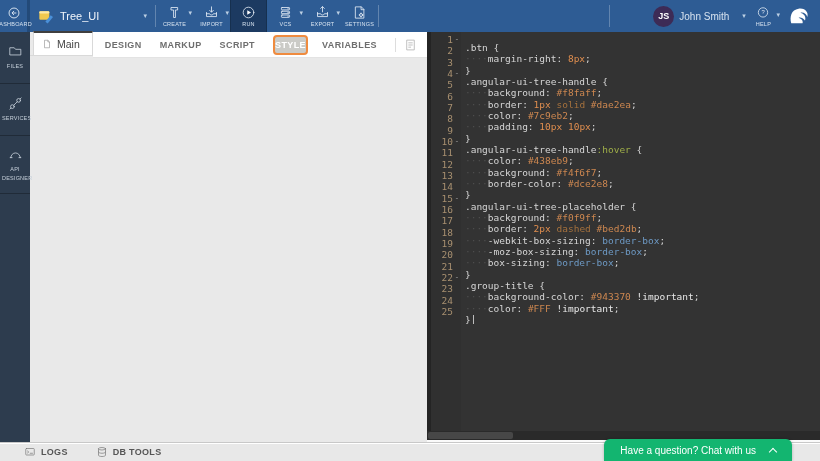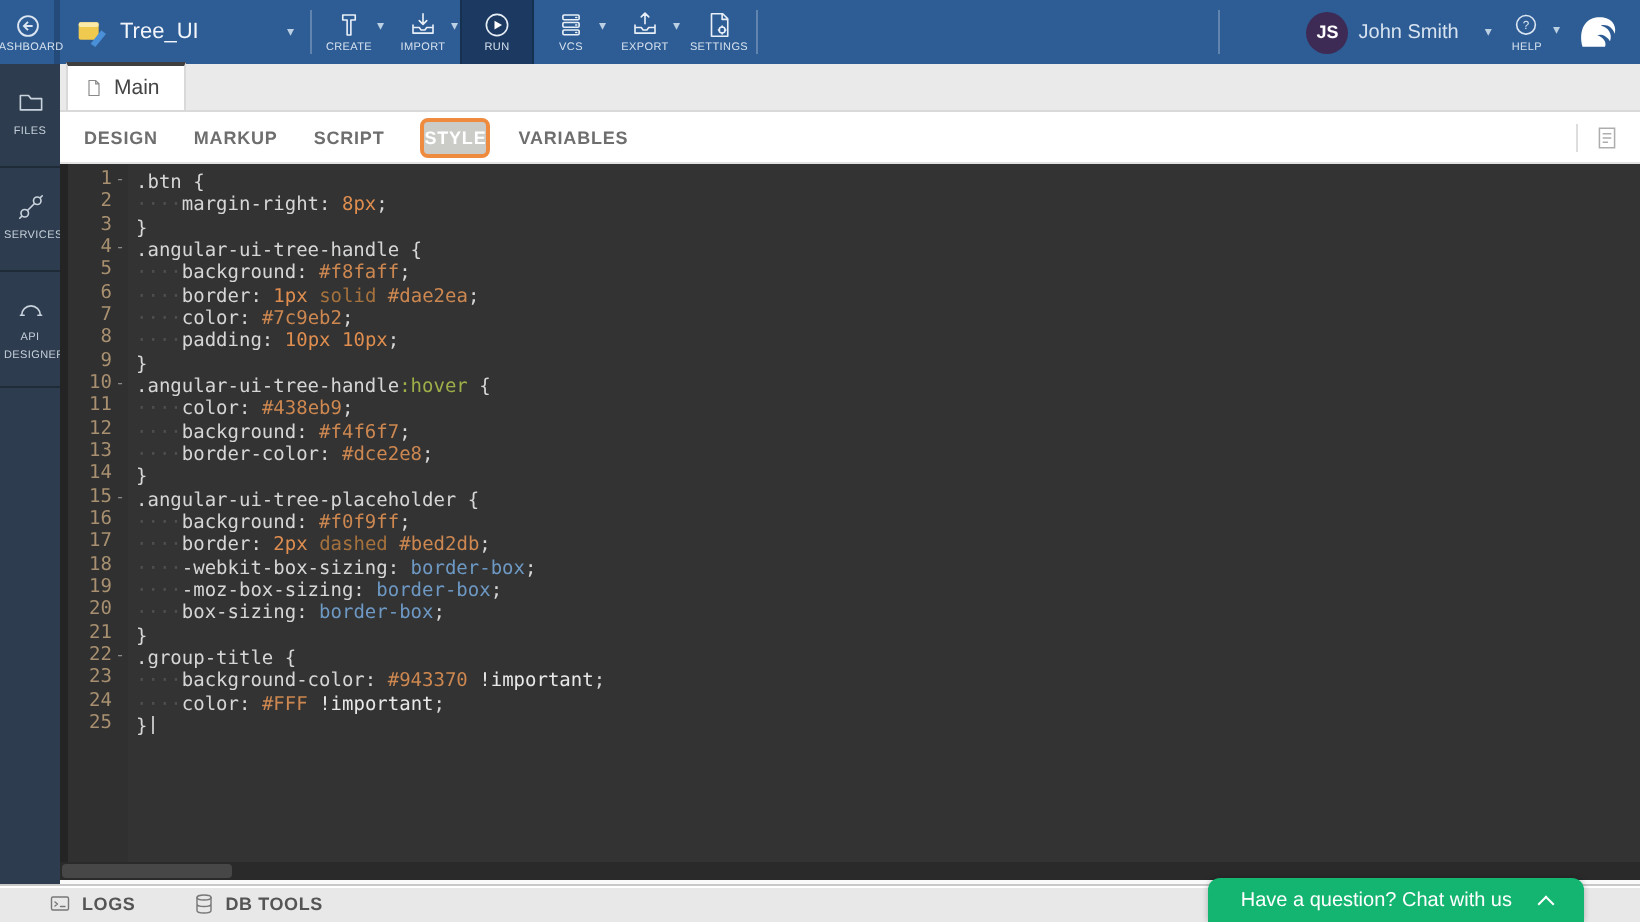--- a/index.html
+++ b/index.html
@@ -40,40 +40,40 @@
   .brand svg{width:25px;height:22px;}
 
   
   .sidebar{position:absolute;left:0;top:32px;bottom:19px;width:30px;background:var(--sidebar-bg);}
   .side-item{display:flex;flex-direction:column;align-items:center;justify-content:center;gap:3px;height:52px;border-bottom:1px solid rgba(0,0,0,.28);cursor:pointer;}
   .side-item.tall{height:58px;}
   .side-item svg{width:15px;height:15px;stroke:#c9d3dd;stroke-width:1.3;fill:none;stroke-linecap:round;stroke-linejoin:round;}
   .side-label{font-size:5.5px;color:#c6d0da;text-align:center;width:26px;line-height:1.5;letter-spacing:.2px;}
 
   
-  .main{position:absolute;left:30px;top:32px;right:0;bottom:19px;display:flex;flex-direction:column;}
+  .main{position:absolute;left:30px;top:32px;right:0;bottom:19px;display:flex;flex-direction:row;}
   .tabbar{height:24px;background:#eaeaea;border-bottom:1px solid #d9d9d9;display:flex;align-items:flex-end;padding-left:3px;}
   .tab{height:24px;background:#fff;border:1px solid #d9d9d9;border-bottom:none;border-top:2px solid #3f3f3f;display:flex;align-items:center;gap:5px;padding:0 12px 0 8px;cursor:pointer;}
   .tab svg{width:10px;height:12px;stroke:#8a8a8a;stroke-width:1.4;fill:none;}
   .tab-label{font-size:10.5px;color:#444;}
   .subtabbar{height:26px;background:#fff;border-bottom:1px solid #e3e3e3;display:flex;align-items:center;padding:0 10px 0 12px;}
   .subtab{font-size:9px;font-weight:bold;letter-spacing:.4px;color:#6e6e6e;margin-right:18px;cursor:pointer;text-align:center;}
   .subtab.pill-active{background:#cbcbc7;border:2px solid var(--accent);border-radius:4px;color:#fff;padding:3px 0;margin-right:14px;}
   .subbar-right{margin-left:auto;display:flex;align-items:center;gap:8px;}
   .subbar-sep{width:1px;height:14px;background:#ddd;}
   .subbar-right svg{width:13px;height:14px;stroke:#adadad;stroke-width:1.4;fill:none;cursor:pointer;}
 
   
   .editor{flex:1;background:var(--editor-bg);position:relative;display:flex;overflow:hidden;border-bottom:2px solid #fafafa;}
   .edge{width:4px;background:#242424;}
   .gutter{width:30px;background:#303030;padding-top:2px;font-family:"DejaVu Sans Mono",monospace;font-size:9.5px;}
   .gline{height:11.34px;line-height:11.34px;display:flex;justify-content:flex-end;color:var(--gutter-text);cursor:pointer;}
   .gline .num{text-align:right;}
   .gline .fold{width:8px;text-align:center;color:#8a8a8a;font-size:8px;}
-  .code{flex:1;padding:4px 0 0 4px;font-family:"DejaVu Sans Mono",monospace;font-size:9.5px;color:var(--syn-def);}
+  .code{flex:1;padding:10px 0 0 4px;font-family:"DejaVu Sans Mono",monospace;font-size:9.5px;color:var(--syn-def);}
   .cline{height:11.34px;line-height:11.34px;white-space:pre;cursor:text;}
   .ws{color:#4f4f4f;}
   .c-hex{color:var(--syn-hex);}
   .c-num{color:var(--syn-num);}
   .c-kw{color:var(--syn-kw);}
   .c-pse{color:var(--syn-pse);}
   .c-con{color:var(--syn-con);}
   .c-imp{color:var(--syn-imp);}
   .cursor{display:inline-block;width:1px;height:9px;background:#bdbdbd;vertical-align:-1px;margin-left:2px;}
   .hscroll{position:absolute;left:0;right:0;bottom:0;height:9px;background:#2a2a2a;}

